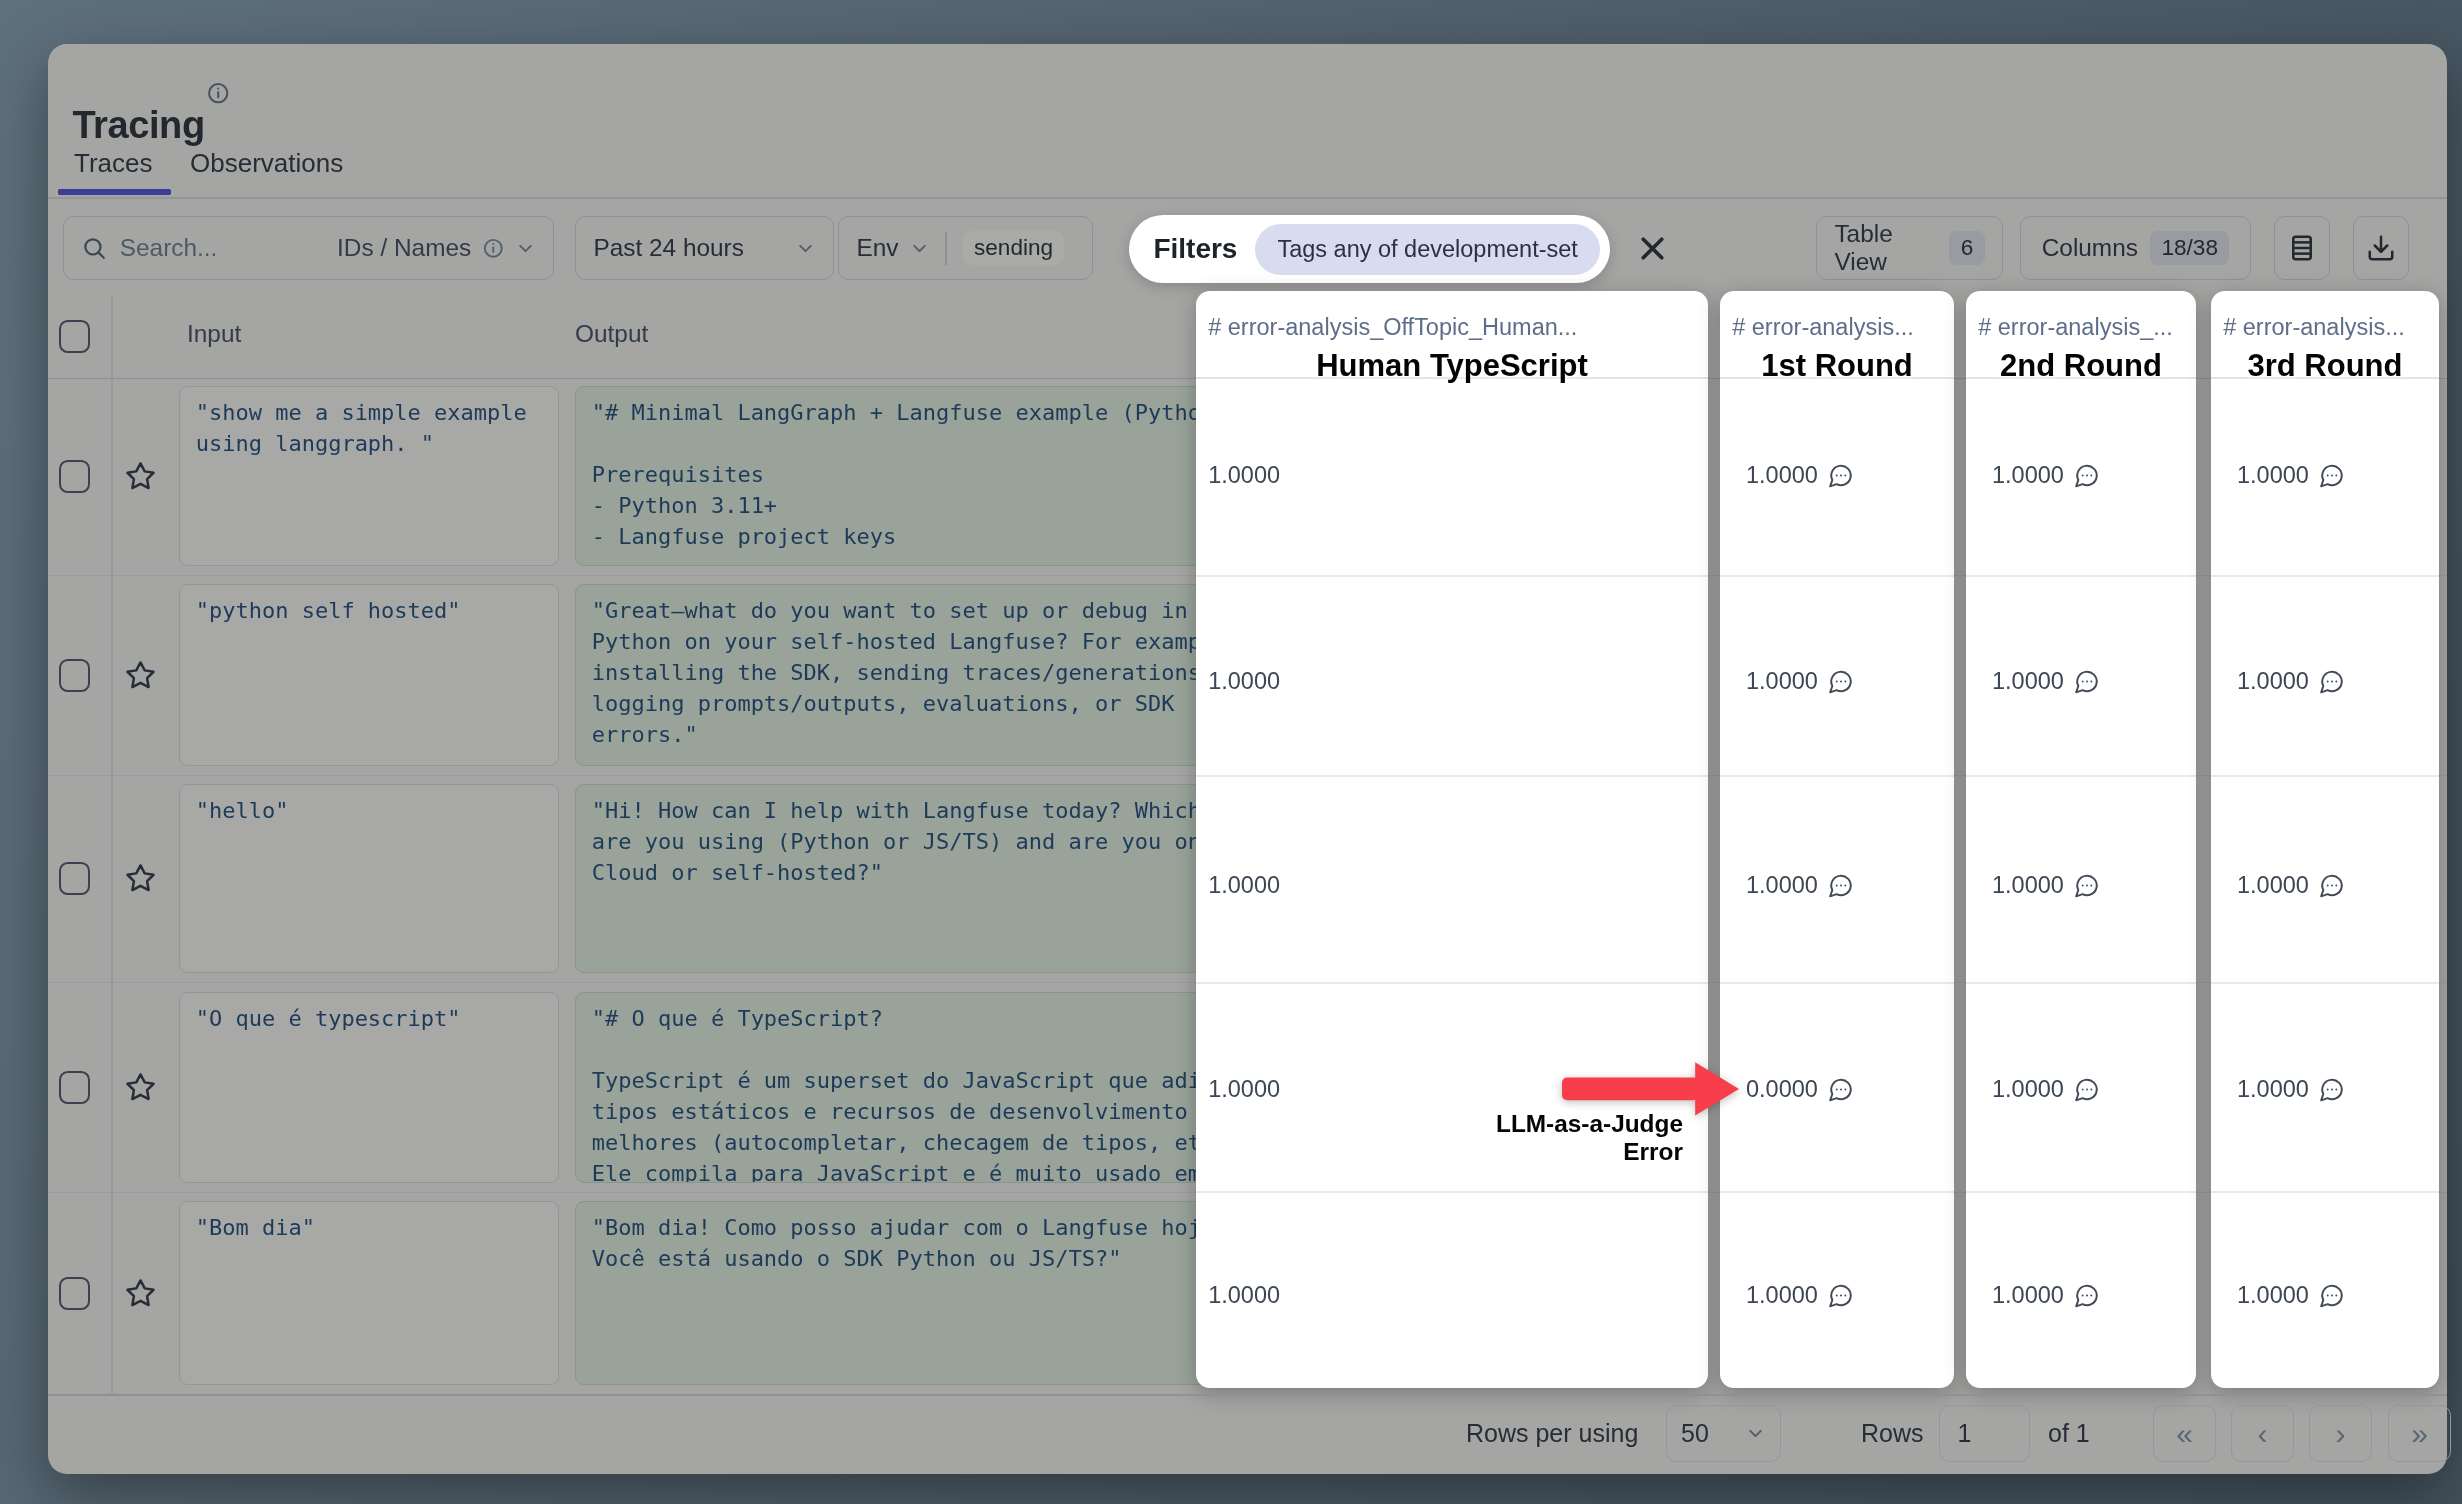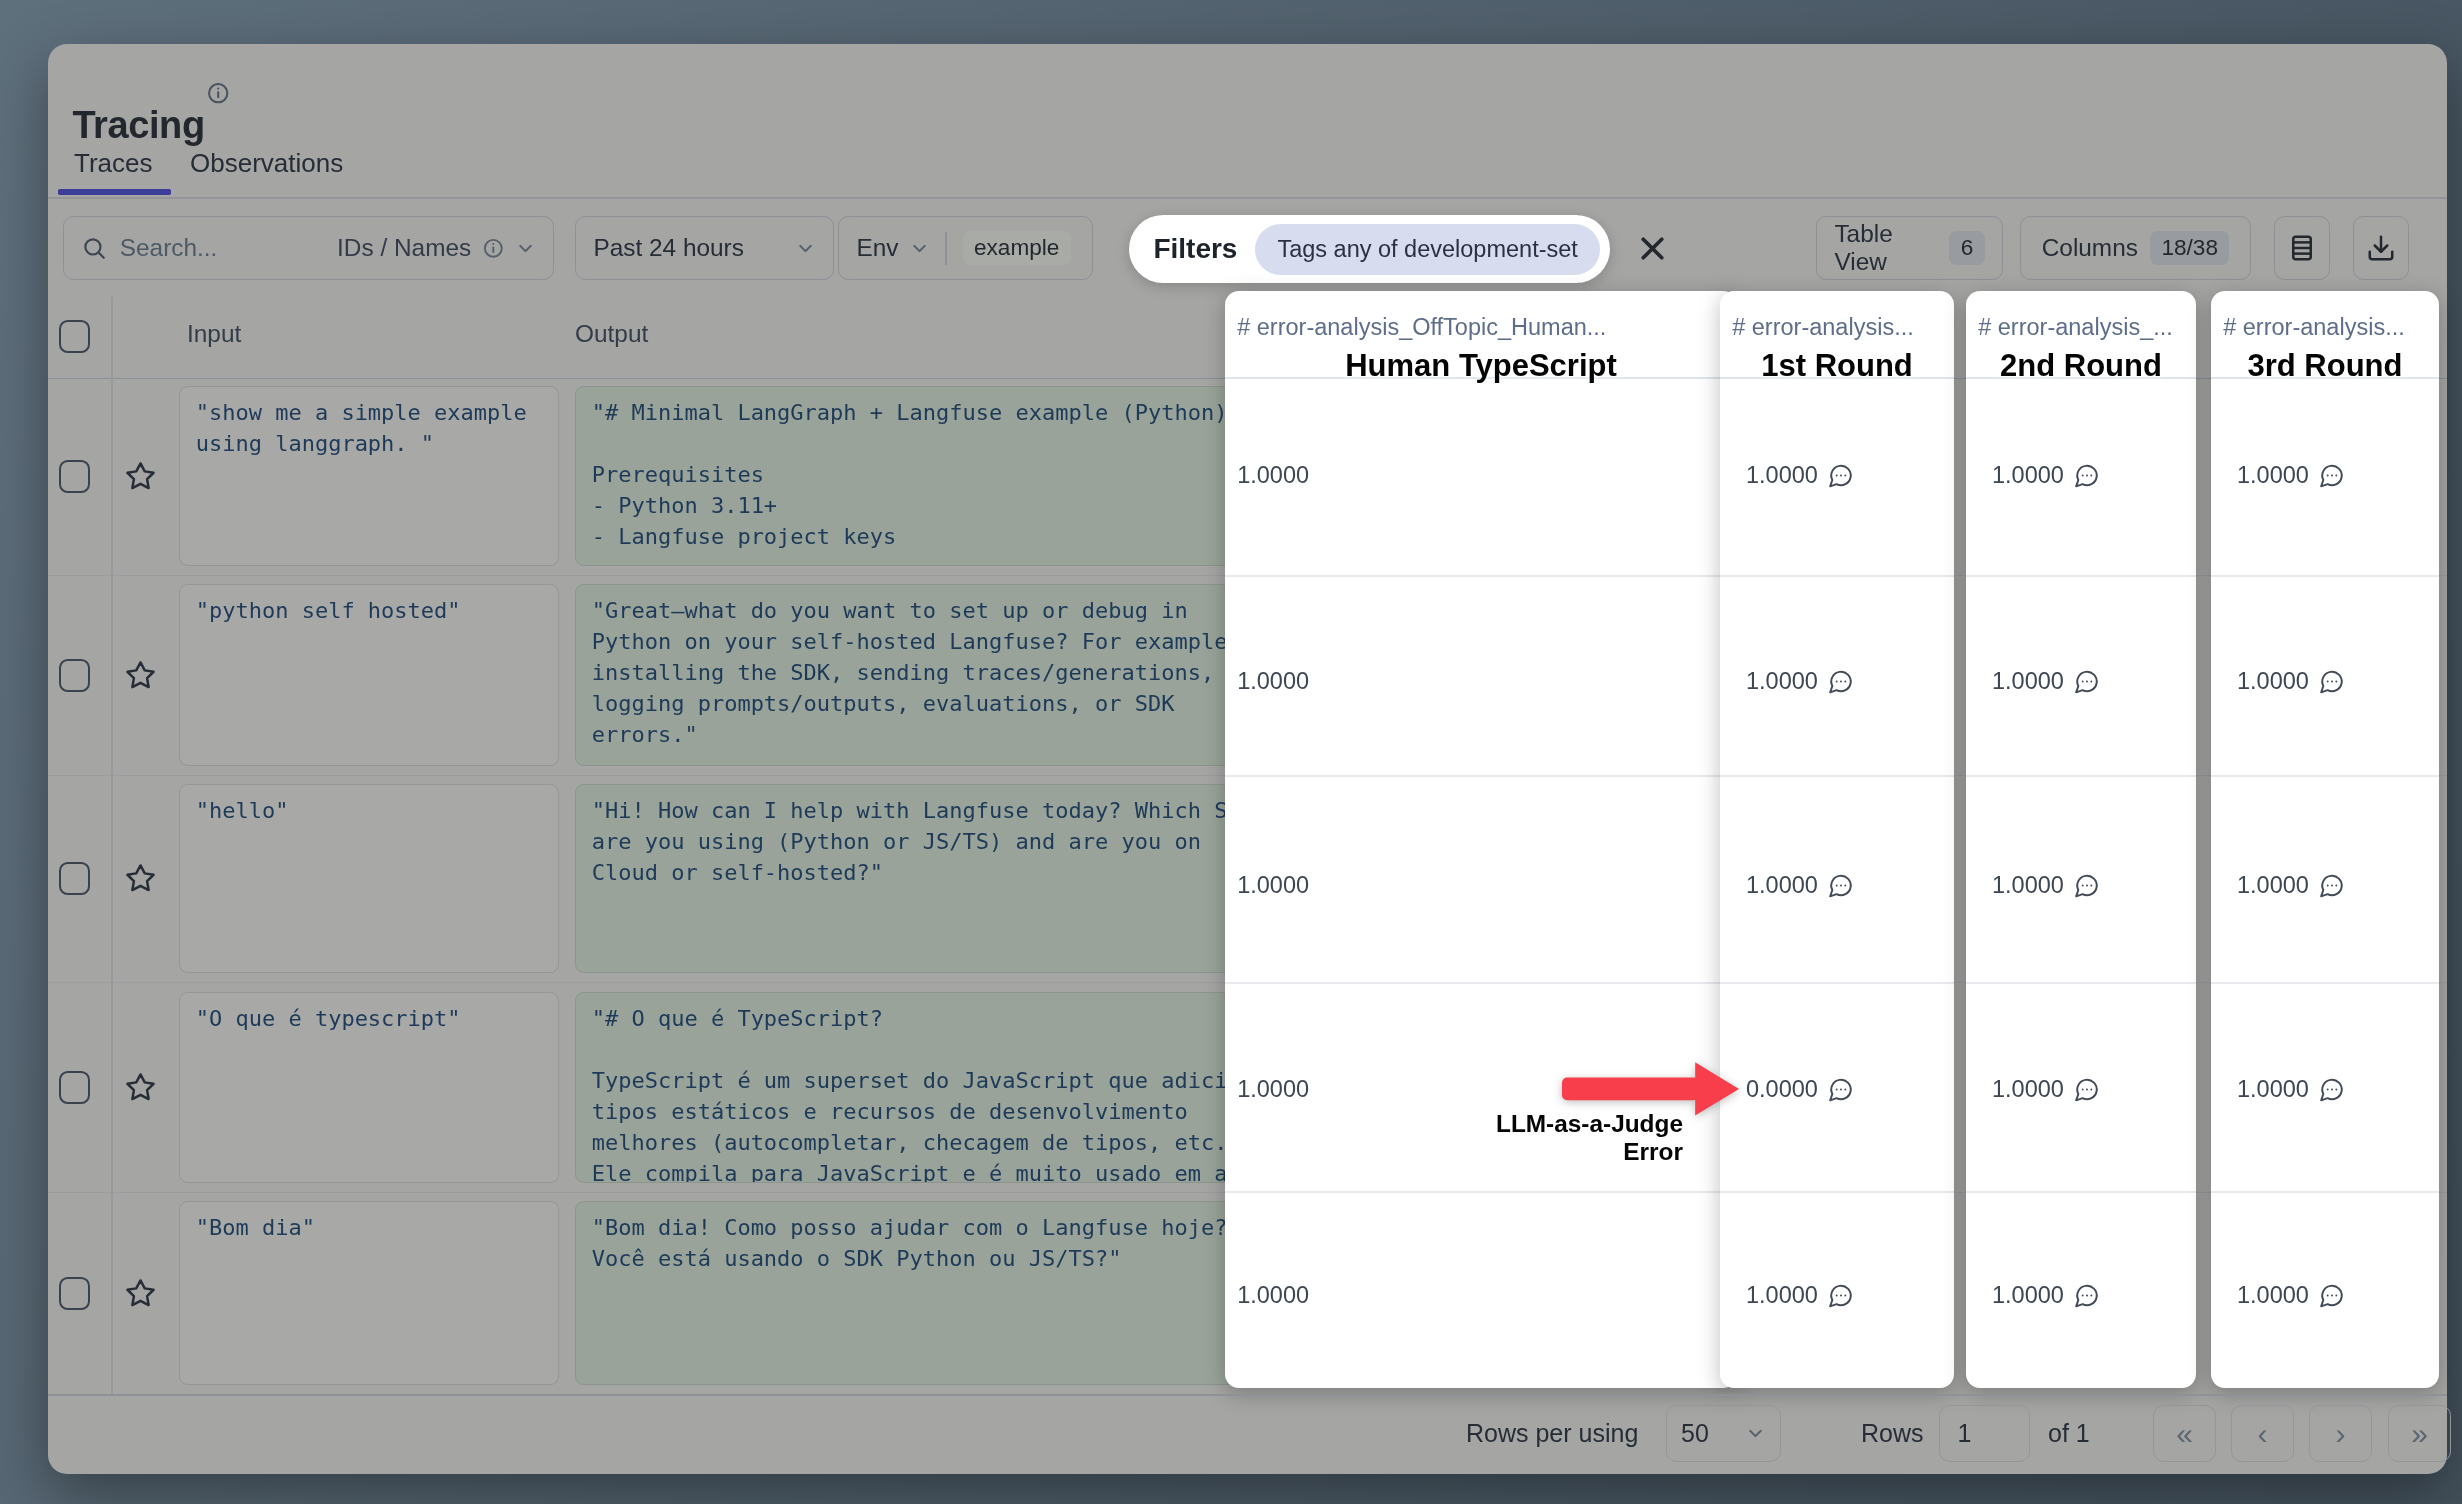--- a/index.html
+++ b/index.html
@@ -59,21 +59,21 @@
   .star{position:absolute;left:76px;top:50%;width:33px;height:33px;margin-top:-16.5px;color:#262d37;}
   .cell{position:absolute;top:8.7px;bottom:8.7px;box-sizing:border-box;border-radius:8.7px;
         padding:10.4px 15.7px;overflow:hidden;
         font-family:"DejaVu Sans Mono",monospace;font-size:22px;line-height:31px;
         color:#1d3a59;white-space:pre;}
   .cell-in{left:131px;width:380px;background:#a8a8a7;border:1.7px solid #949695;}
   .cell-out{left:527px;width:694px;background:#99a399;border:1.7px solid #8b958b;}
   
   .card{position:absolute;top:247px;height:1097px;background:#ffffff;border-radius:14px;
         box-shadow:0 5.2px 22.6px rgba(0,0,0,.25);}
-  .c1{left:1177px;width:512px;} .c2{left:1672px;width:234px;}
+  .c1{left:1148px;width:512px;} .c2{left:1672px;width:234px;}
   .c3{left:1918px;width:230px;} .c4{left:2163px;width:228px;}
   .card-h{position:absolute;left:0;right:0;top:22.6px;padding:0 12.2px;font-size:23.5px;font-weight:500;
         color:#5e6e8a;white-space:nowrap;overflow:hidden;}
   .card-hline{position:absolute;left:0;right:0;top:86px;height:1.7px;background:#dce4ee;}
   .card-annot{position:absolute;left:0;right:0;top:57px;text-align:center;font-size:31px;font-weight:700;
         color:#040404;z-index:3;text-shadow:0 0 12.2px rgba(255,255,255,.95),0 0 4.4px rgba(255,255,255,.8);}
   .rl{position:absolute;left:0;right:0;height:1.7px;background:#e7e9ed;}
   .rl1{top:284px;} .rl2{top:484px;} .rl3{top:691px;} .rl4{top:900px;}
   .sv{position:absolute;left:12.2px;transform:translateY(-50%);display:flex;align-items:center;gap:10.4px;
       font-size:23.5px;color:#3d4653;}
@@ -177,21 +177,21 @@
           <use href="#i-chev"></use>
         </svg>
     </div>
 
     <div class="tbtn btn-env">
       <span>Env</span>
       <svg class="chev" viewBox="0 0 24 24" width="21" height="21">
           <use href="#i-chev"></use>
         </svg>
       <span class="env-div"></span>
-      <span class="badge badge-default">example</span>
+      <span class="badge badge-default">sending</span>
     </div>
 
     <div class="filters-pill">
       <span class="filters-label">Filters</span>
       <span class="filter-chip">Tags any of development-set</span>
     </div>
     <svg class="x-btn" viewBox="0 0 42 42" width="37" height="37">
         <use href="#i-x"></use>
       </svg>
 

